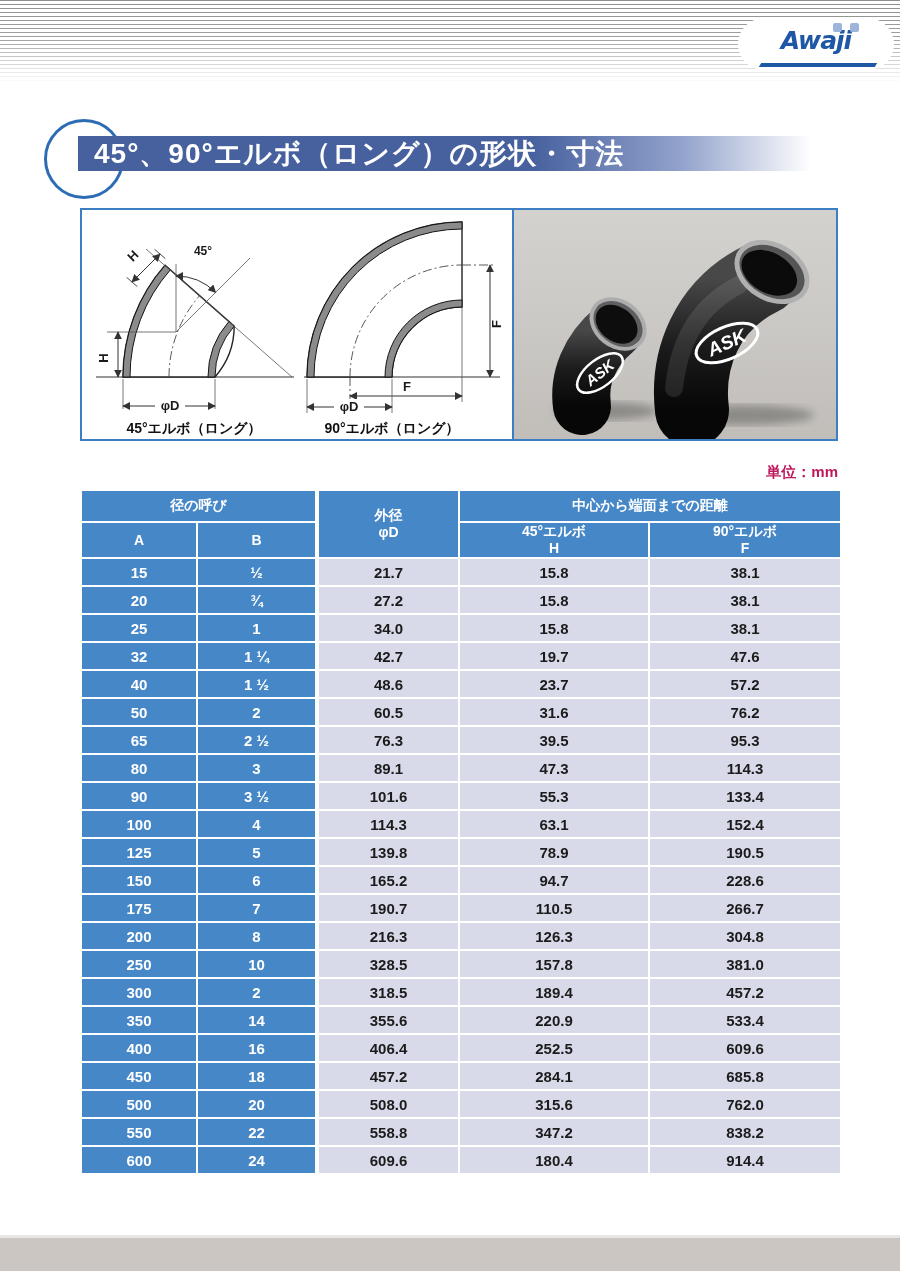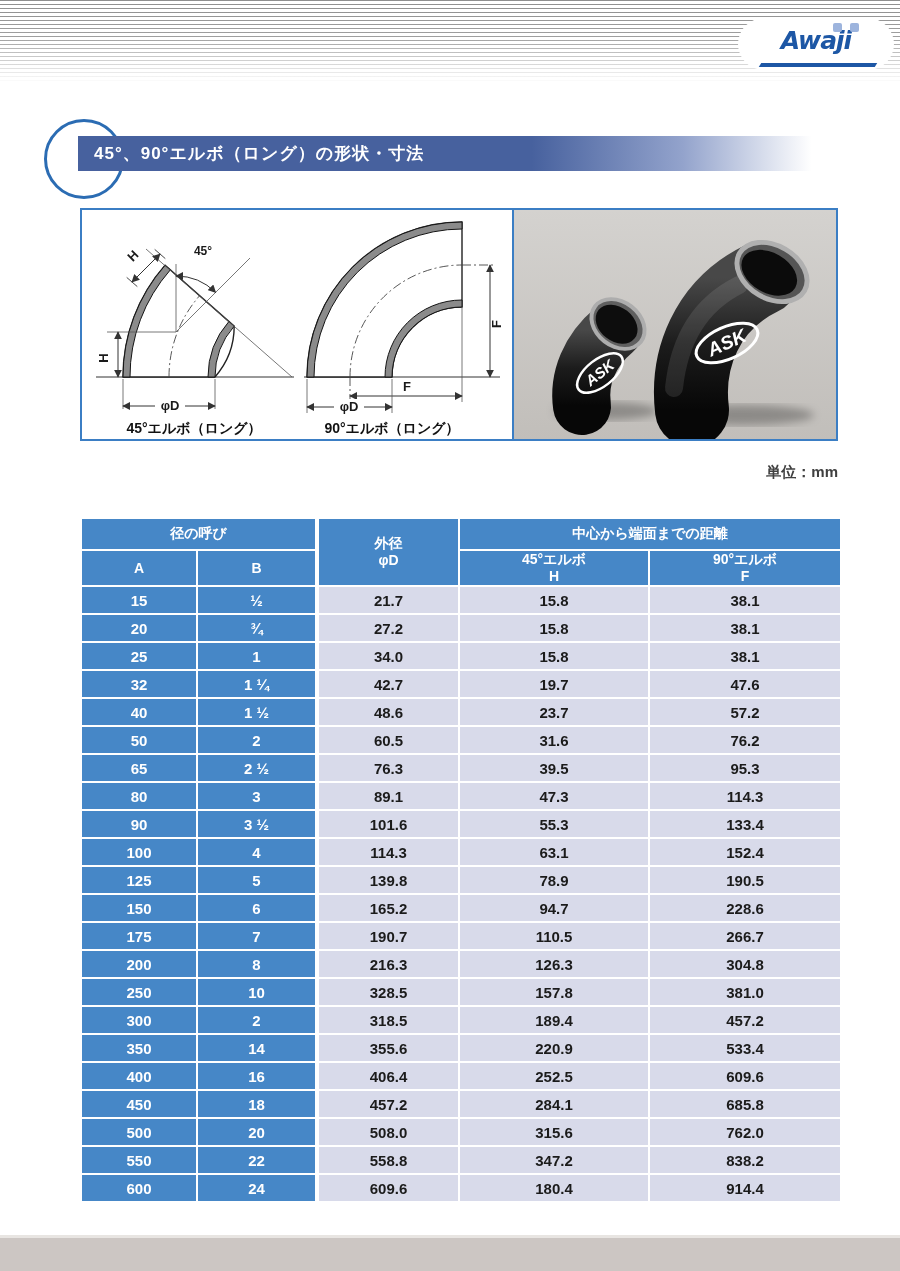--- a/index.html
+++ b/index.html
@@ -20,37 +20,37 @@
   .logo-underline{position:absolute;left:22px;bottom:3px;width:116px;height:4px;
     background:#1d57a5;transform:skewX(-32deg);}
   .logo-dot{position:absolute;width:9px;height:9px;background:#9db4dd;border-radius:2px;top:5px;}
   .logo-dot.d1{left:95px;} .logo-dot.d2{left:112px;}
 
   
   .title-circle{position:absolute;left:44px;top:119px;width:74px;height:74px;border-radius:50%;
     border:3px solid #2b6cb3;background:#fff;z-index:1;}
   .title-bar{position:absolute;left:78px;top:136px;width:756px;height:35px;z-index:2;
     background:linear-gradient(90deg,#47619e 0%,#47619e 60%,#93a3cc 80%,rgba(255,255,255,0) 97%);}
-  .title-bar h1{margin:0;padding:0 0 11px 16px;font-size:17px;line-height:35px;
+  .title-bar h1{margin:0;padding:0 0 11px 16px;font-size:28px;line-height:35px;
     font-weight:bold;color:#fff;letter-spacing:1px;}
 
   
   .figure{position:absolute;left:80px;top:208px;width:758px;height:233px;
     box-sizing:border-box;border:2px solid #3b7ec4;display:flex;}
   .fig-draw{width:430px;height:229px;background:#fff;}
   .fig-photo{width:322px;height:229px;background:#c9c6c3;border-left:2px solid #3b7ec4;}
   svg text{font-family:"Liberation Sans","DejaVu Sans",sans-serif;}
 
   
   .unit{position:absolute;left:80px;top:463px;width:758px;text-align:right;
-    font-size:15px;font-weight:bold;color:#404040;}
+    font-size:15px;font-weight:bold;color:#be185d;}
 
   
   .tbl-wrap{position:absolute;left:80px;top:489px;width:760px;}
-  table{border-collapse:collapse;table-layout:fixed;width:760px;margin-top:28px;}
+  table{border-collapse:collapse;table-layout:fixed;width:760px;}
   th,td{border:2px solid #fff;text-align:center;vertical-align:middle;padding:0;}
   thead th{background:#4687c7;color:#fff;font-size:14px;font-weight:bold;}
   thead tr.r1{height:32px;} thead tr.r2{height:36px;}
   tbody tr{height:28px;}
   .bl4{border-left:4px solid #fff;}
   .th2{display:block;line-height:1.2;}
   td.val,tbody th.ab{font-size:15px;font-weight:bold;}
   tbody th.ab{background:#4687c7;color:#fff;}
   td.val{background:#d8daea;color:#1b1b1b;}
 

